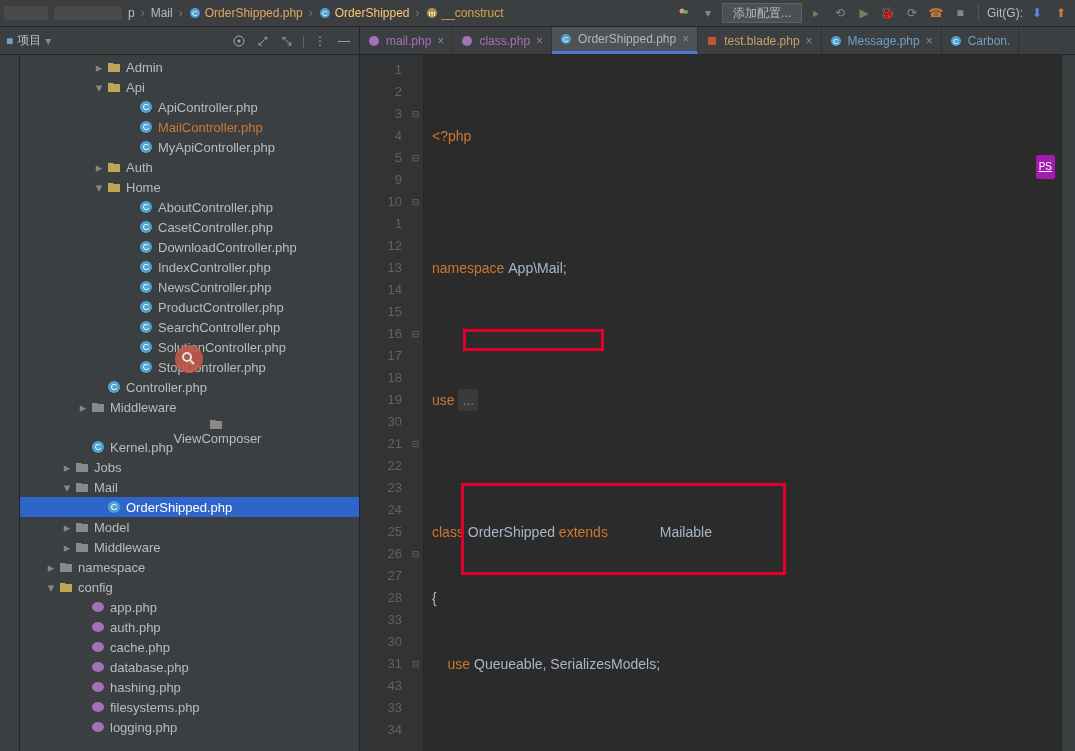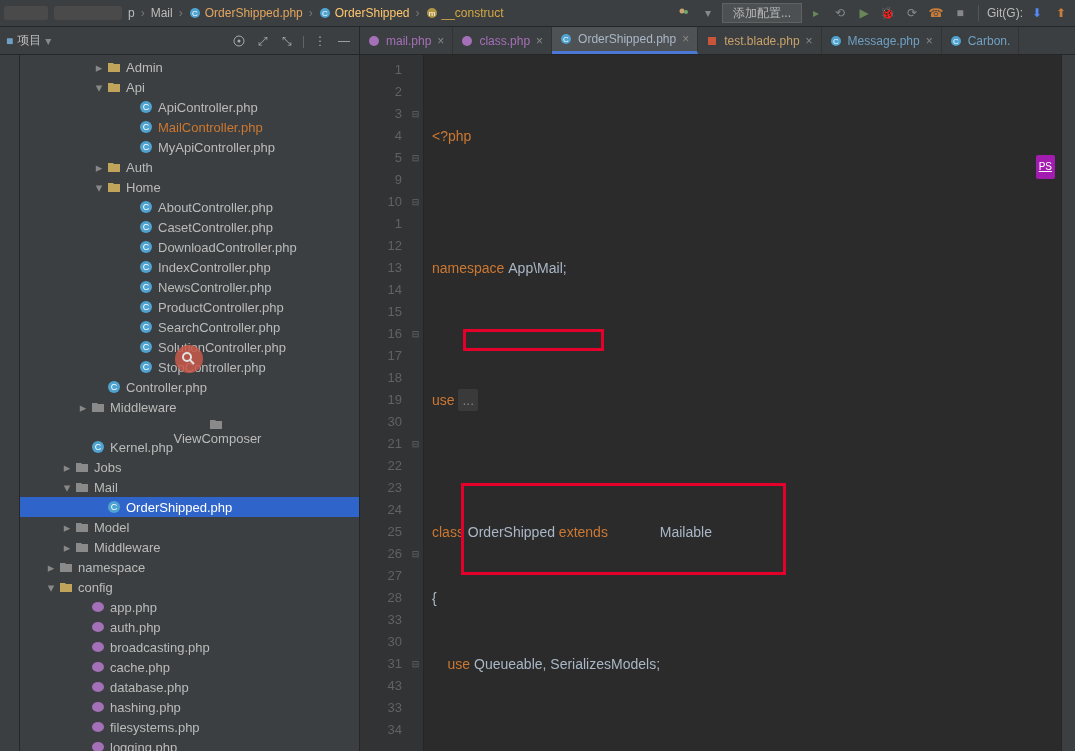--- a/index.html
+++ b/index.html
@@ -485,29 +485,20 @@
             <span class="name">app.php</span>
           </div>
           <div class="tree-row" style="padding-left: 56px;">
             <span class="arrow"></span>
             <span class="ficon elephant">
               <svg width="14" height="14" viewBox="0 0 14 14">
                 <ellipse cx="7" cy="7" rx="6" ry="5" fill="#a470b8"></ellipse>
               </svg>
             </span>
             <span class="name">auth.php</span>
-          </div>
-          <div class="tree-row" style="padding-left: 56px;">
-            <span class="arrow"></span>
-            <span class="ficon elephant">
-              <svg width="14" height="14" viewBox="0 0 14 14">
-                <ellipse cx="7" cy="7" rx="6" ry="5" fill="#a470b8"></ellipse>
-              </svg>
-            </span>
-            <span class="name">broadcasting.php</span>
           </div>
           <div class="tree-row" style="padding-left: 56px;">
             <span class="arrow"></span>
             <span class="ficon elephant">
               <svg width="14" height="14" viewBox="0 0 14 14">
                 <ellipse cx="7" cy="7" rx="6" ry="5" fill="#a470b8"></ellipse>
               </svg>
             </span>
             <span class="name">cache.php</span>
           </div>

